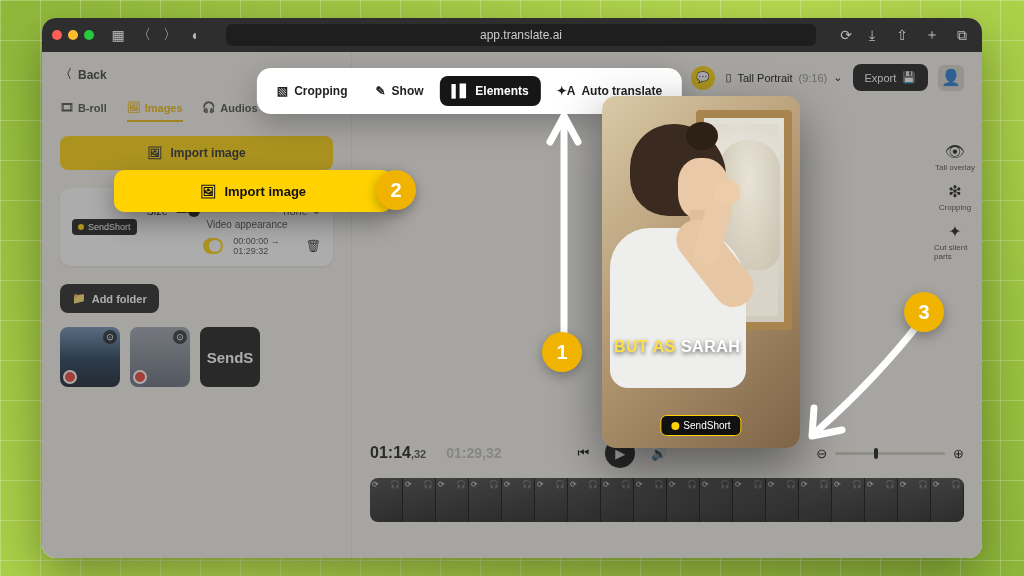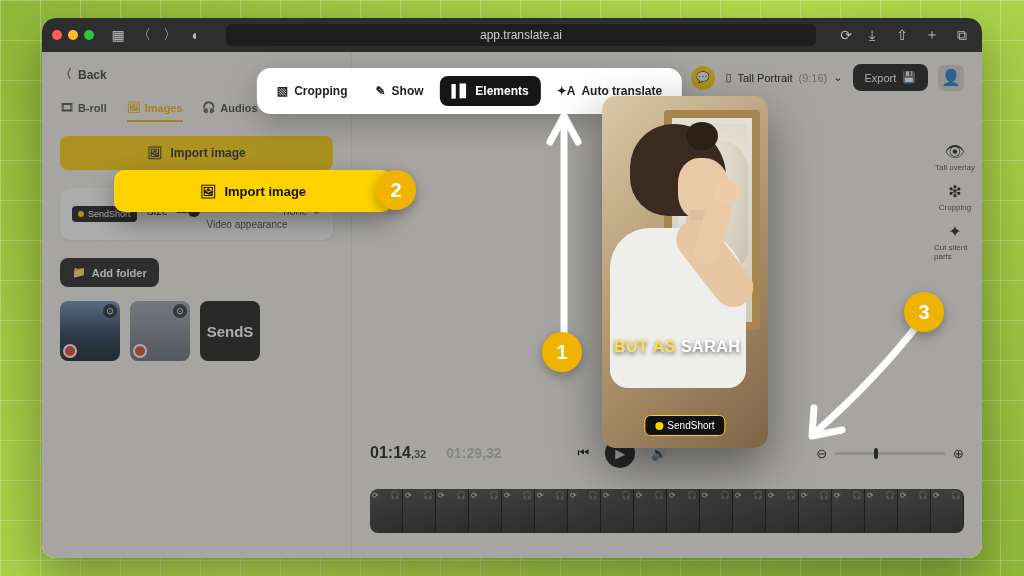--- a/index.html
+++ b/index.html
@@ -66,21 +66,21 @@
   .topbar{display:flex;align-items:center;gap:10px;justify-content:flex-end;}
   .pill{display:flex;align-items:center;gap:6px;font-size:11px;font-weight:600;}
   .ydisk{width:24px;height:24px;border-radius:50%;background:#ffd200;display:flex;align-items:center;justify-content:center;}
   .format{display:flex;align-items:center;gap:6px;font-size:11px;}
   .format .muted{color:#888;text-align:center;}
   .export{background:#111;color:#fff;border-radius:8px;padding:7px 12px;font-size:11px;display:flex;align-items:center;gap:6px;}
   .avatar{width:26px;height:26px;background:#d7d4c9;border-radius:6px;display:flex;align-items:center;justify-content:center;color:#888;}
 
   .stage{position:absolute;left:0;right:0;top:50px;bottom:130px;display:flex;align-items:center;justify-content:center;}
   .timewrap{position:absolute;left:18px;right:18px;bottom:0;height:120px;}
-  .timebar{display:flex;align-items:center;gap:20px;font-size:13px;margin-bottom:21px;}
+  .timebar{display:flex;align-items:center;gap:20px;font-size:13px;margin-bottom:10px;}
   .tc-main{font-weight:800;color:#111;font-size:16px;}
   .tc-main small{font-weight:700;font-size:11px;color:#444;}
   .tc-end{color:#bbb;font-size:14px;font-weight:600;}
   .transport{display:flex;align-items:center;gap:16px;margin-left:56px;}
   .play{width:30px;height:30px;border-radius:50%;background:#111;display:flex;align-items:center;justify-content:center;color:#fff;}
   .zoom{margin-left:auto;display:flex;align-items:center;gap:8px;}
   .zoom-track{width:110px;height:3px;background:#c9c6bb;border-radius:2px;position:relative;}
   .zoom-track::after{content:"";position:absolute;left:35%;top:-4px;width:4px;height:11px;background:#111;border-radius:2px;}
   .timeline{display:flex;gap:0;overflow:hidden;border-radius:8px;}
   .frame{width:36px;height:44px;background:linear-gradient(160deg,#3b3b3b,#181818);border-right:1px solid #000;position:relative;}
@@ -94,21 +94,21 @@
   }
   .ft-item{display:flex;align-items:center;gap:6px;padding:8px 12px;font-size:12px;font-weight:600;border-radius:8px;color:#222;}
   .ft-item.active{background:#161616;color:#fff;}
 
   .right-tools{position:absolute;right:6px;top:90px;display:flex;flex-direction:column;gap:10px;align-items:center;}
   .rt{width:42px;display:flex;flex-direction:column;align-items:center;gap:2px;font-size:8px;color:#444;}
   .rt .ic{font-size:16px;color:#111;}
 
   
   .preview{
-    position:absolute; top:78px; left:560px; width:166px; height:352px;
+    position:absolute; top:78px; left:560px; width:198px; height:352px;
     border-radius:14px; overflow:hidden;
     background:linear-gradient(135deg,#d9c9a7 0%, #b59a74 45%, #7e6446 100%);
     box-shadow:0 20px 50px rgba(0,0,0,.45);
     z-index:40;
   }
   .mirror{position:absolute;right:8px;top:14px;width:96px;height:220px;border:8px solid #a8854f;border-radius:4px;background:linear-gradient(180deg,#e3e0d6,#cfcabc);}
   .mirror::after{content:"";position:absolute;inset:6px;background:radial-gradient(circle at 40% 30%, #efece3, #d9d4c7 60%);}
   .reflection{position:absolute;right:20px;top:44px;width:62px;height:130px;background:radial-gradient(ellipse at 50% 30%, #e8e3d5, #c9c1af);border-radius:30px 30px 20px 20px;z-index:2;}
   .person{position:absolute;left:-4px;top:28px;width:150px;height:260px;z-index:3;}
   .hair{position:absolute;top:0;left:32px;width:96px;height:92px;background:#3a2a1f;border-radius:50px 60px 34px 44px;}
@@ -207,20 +207,25 @@
           <div style="flex:1">
             <div class="size-row">
               <span>Size</span>
               <div class="slider"></div>
               <span class="none-sel">
                 <span>none</span>
                 <span>⌄</span>
               </span>
             </div>
             <div class="appearance">Video appearance</div>
+            <div class="toggle-row">
+              <div class="toggle"></div>
+              <span class="timestamps">00:00:00  →  01:29:32</span>
+              <span class="trash">🗑</span>
+            </div>
           </div>
         </div>
       </div>
       <div class="addfolder">
         <span>📁</span>
         <span>Add folder</span>
       </div>
       <div class="thumbs">
         <div class="thumb t1">
           <div class="badge">⊙</div>

